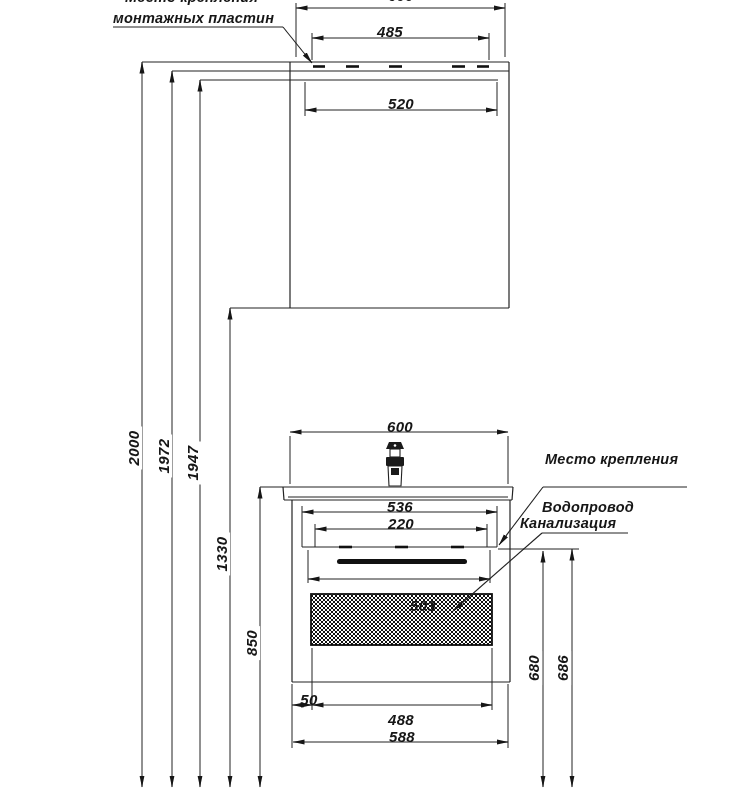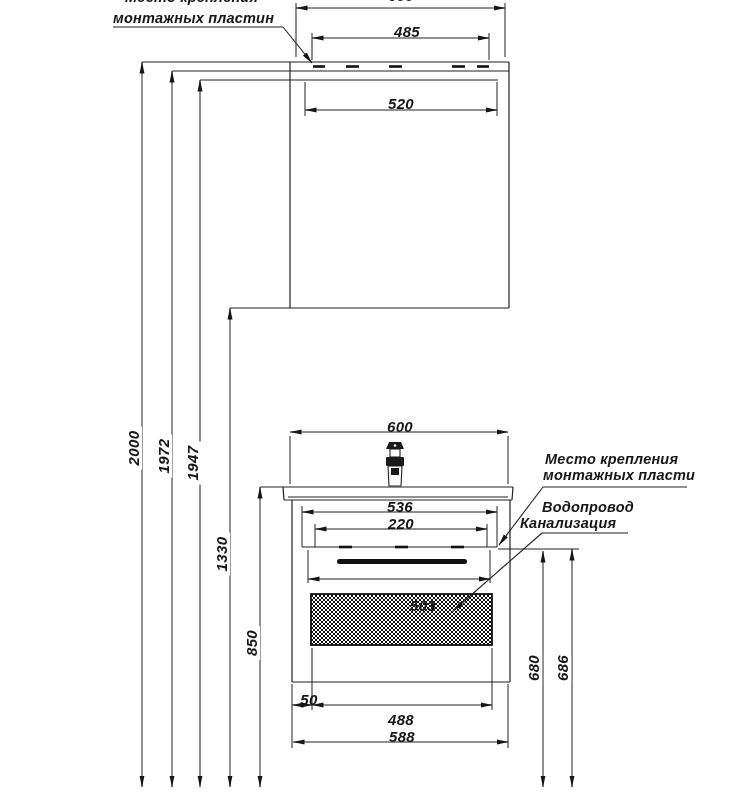--- a/index.html
+++ b/index.html
@@ -177,37 +177,36 @@
       <line class="lead" x1="543" y1="487" x2="499" y2="545"></line>
       <line class="th" x1="542" y1="533" x2="628" y2="533"></line>
       <line class="lead" x1="542" y1="533" x2="453" y2="611"></line>
     </g>
   </svg>
 
   <div class="note" style="left:125px; top:-10px;">Место крепления</div>
   <div class="note" style="left:113px; top:11px;">монтажных пластин</div>
 
   <div class="lbl" style="left:401px; top:-12px;">600</div>
-  <div class="lbl" style="left:407px; top:24px;text-align:right;">485</div>
+  <div class="lbl" style="left:390px; top:24px;text-align:right;">485</div>
   <div class="lbl" style="left:401px; top:96px;">520</div>
 
   <div class="vlbl" style="left:134px; top:448px;">2000</div>
   <div class="vlbl" style="left:164px; top:456px;">1972</div>
   <div class="vlbl" style="left:193px; top:463px;">1947</div>
   <div class="vlbl" style="left:222px; top:554px;">1330</div>
   <div class="vlbl" style="left:252px; top:643px;">850</div>
   <div class="vlbl" style="left:534px; top:668px;">680</div>
   <div class="vlbl" style="left:563px; top:668px;">686</div>
 
   <div class="lbl" style="left:400px; top:419px;">600</div>
   <div class="lbl" style="left:400px; top:499px;">536</div>
   <div class="lbl" style="left:401px; top:516px;">220</div>
   <div class="lbl" style="left:402px; top:598px;margin-left:21px;">503</div>
   <div class="lbl" style="left:309px; top:692px;">50</div>
   <div class="lbl" style="left:401px; top:692px;margin-top:20px;">488</div>
   <div class="lbl" style="left:402px; top:729px;">588</div>
 
   <div class="note" style="left:545px; top:452px;">Место крепления</div>
-  <div class="note" style="left:543px; top:468px;">монтажных пласти</div>
   <div class="note" style="left:542px; top:500px;">Водопровод</div>
   <div class="note" style="left:520px; top:516px;">Канализация</div>
 
 </div>
 
 </body></html>

